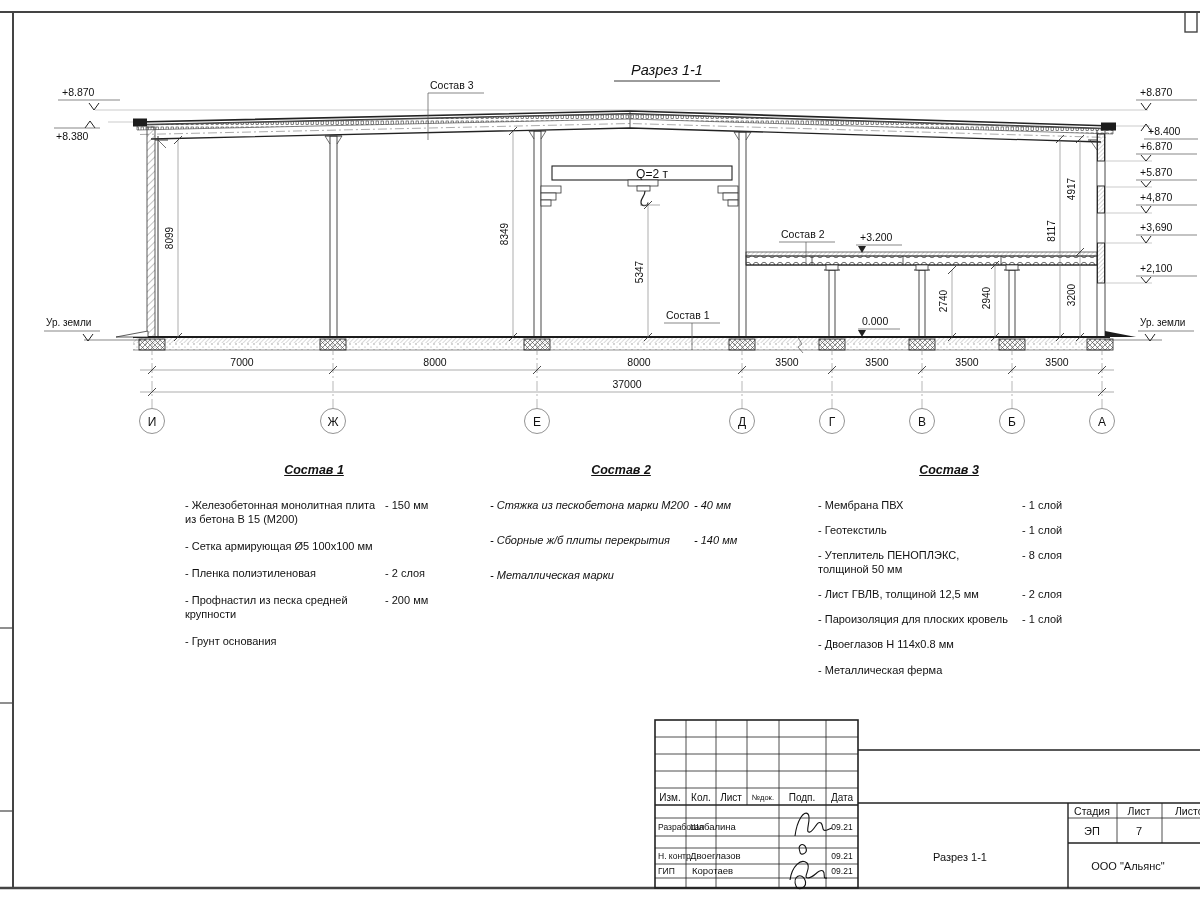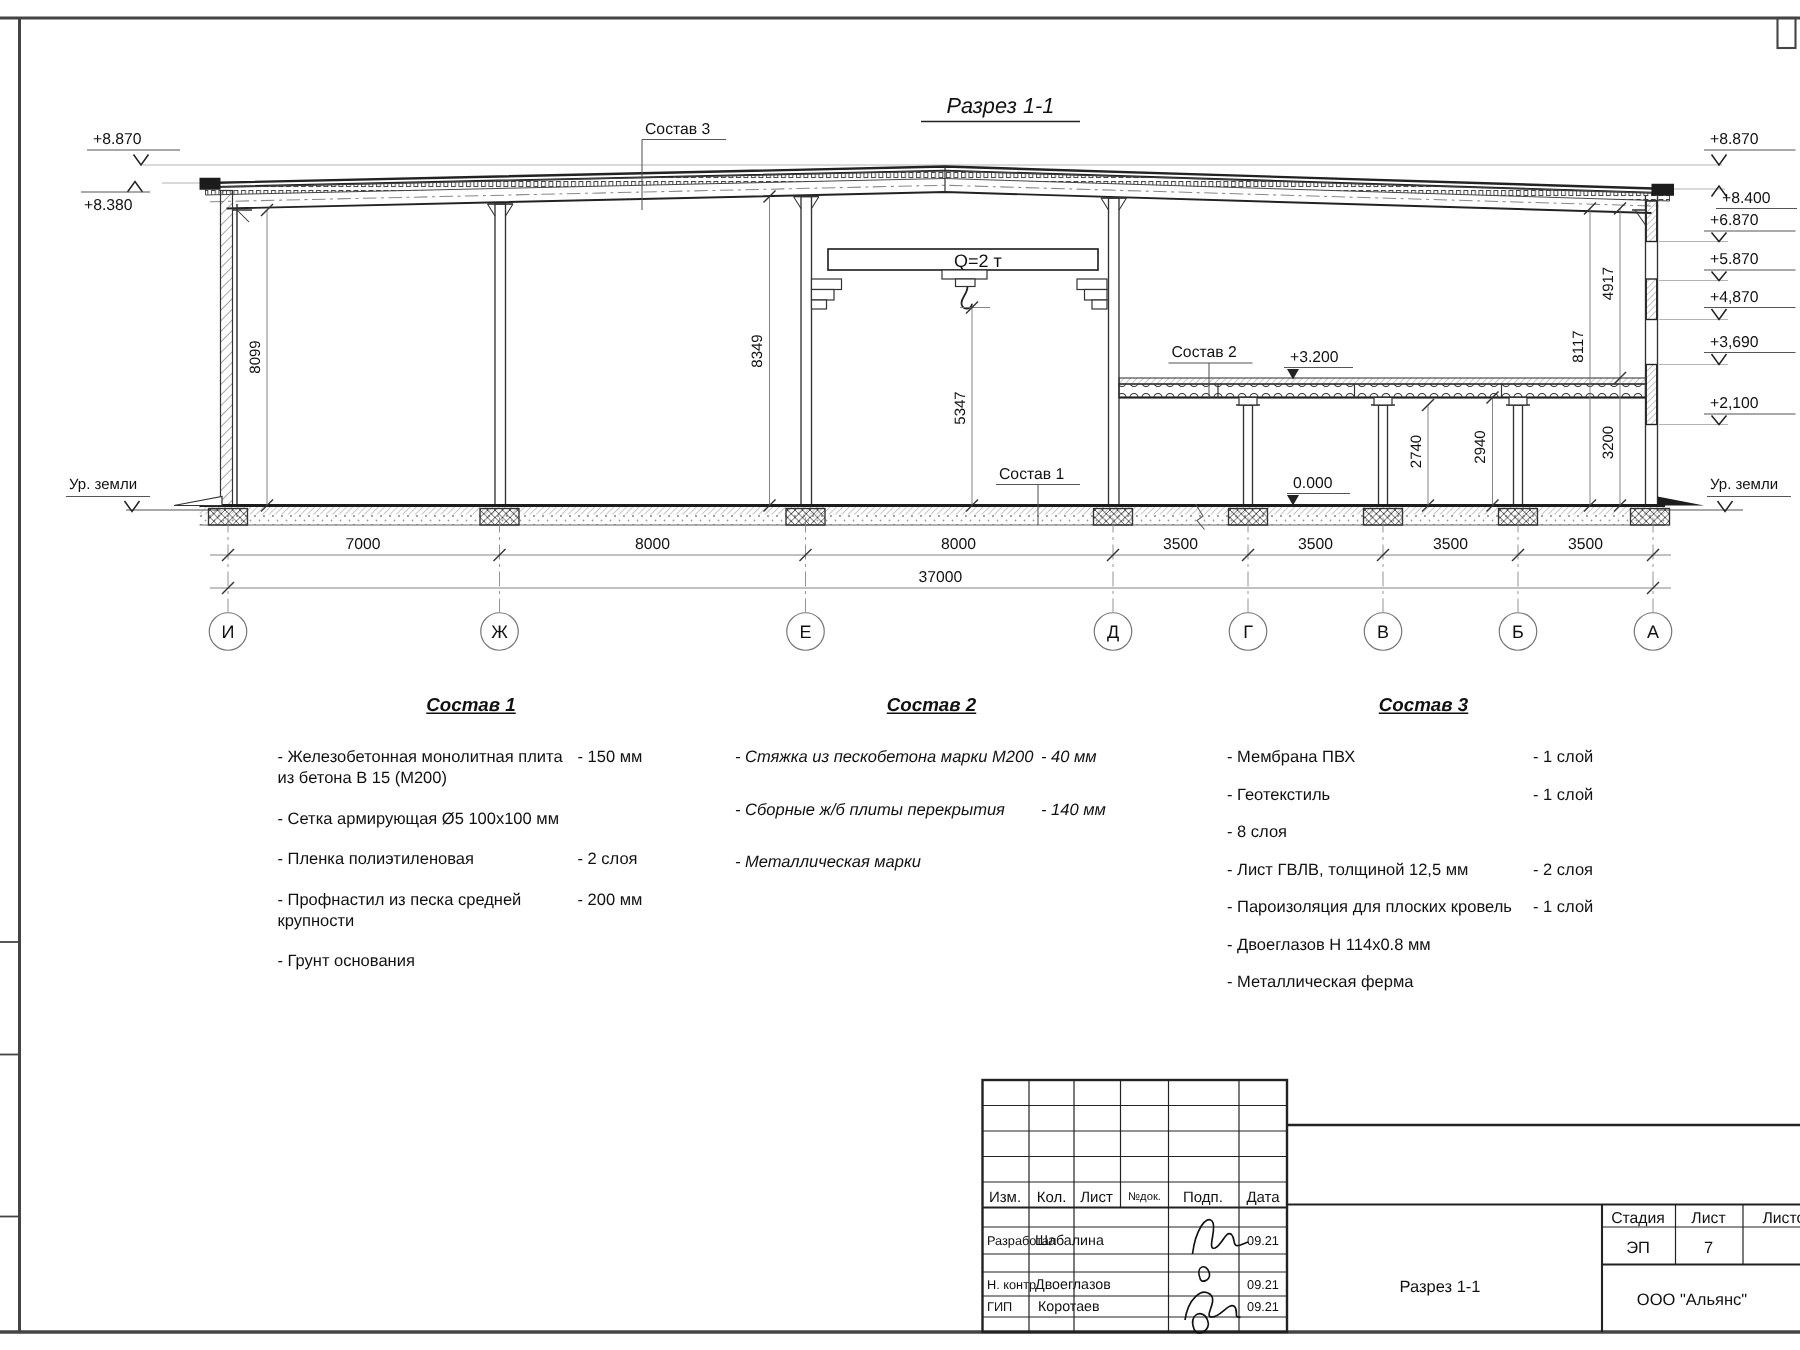--- a/index.html
+++ b/index.html
@@ -452,20 +452,22 @@
   <h3><span>Состав 3</span></h3>
   <div class="row">
       <span class="t">- Мембрана ПВХ</span>
       <span class="v">- 1 слой</span>
     </div>
   <div class="row">
       <span class="t">- Геотекстиль</span>
       <span class="v">- 1 слой</span>
     </div>
   <div class="row">
+      <span class="t">- Утеплитель ПЕНОПЛЭКС,
+толщиной 50 мм</span>
       <span class="v">- 8 слоя</span>
     </div>
   <div class="row">
       <span class="t">- Лист ГВЛВ, толщиной 12,5 мм</span>
       <span class="v">- 2 слоя</span>
     </div>
   <div class="row">
       <span class="t">- Пароизоляция для плоских кровель</span>
       <span class="v">- 1 слой</span>
     </div>

